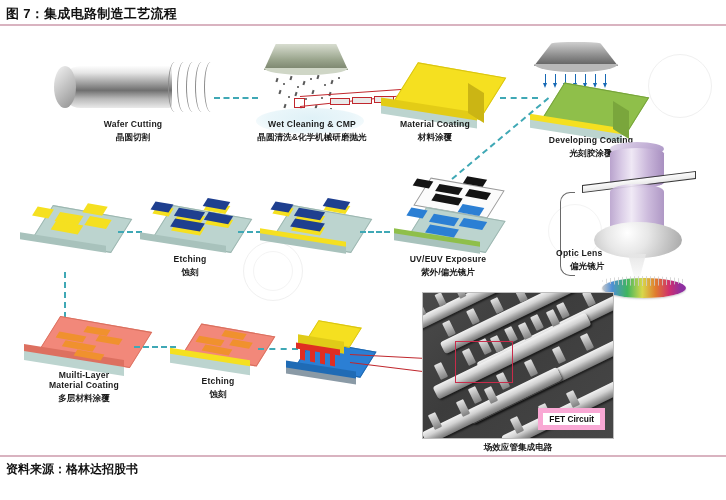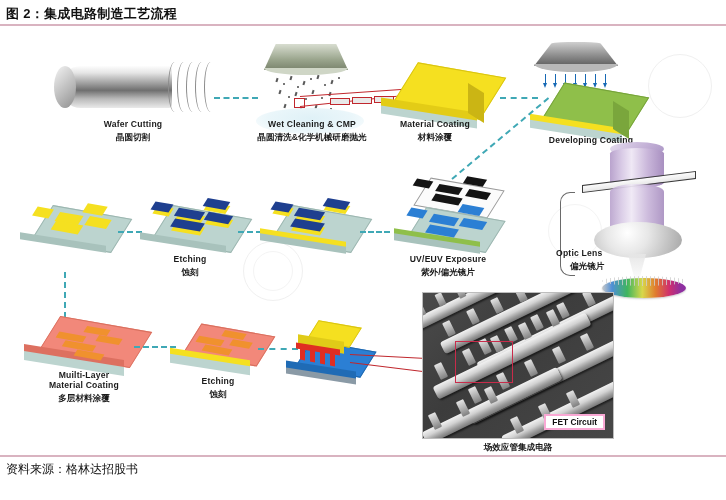--- a/index.html
+++ b/index.html
@@ -13,21 +13,21 @@
   .fig-title{
     position:absolute;left:6px;top:5px;
     font-size:13px;font-weight:bold;letter-spacing:.3px;color:#111;
     white-space:nowrap;
   }
   .rule{position:absolute;left:0;width:726px;height:2px;background:#d9b3c0;}
   .rule.top{top:24px;}
   .rule.bottom{top:455px;}
   .src{
     position:absolute;left:6px;top:461px;
-    font-size:12px;font-weight:normal;color:#111;white-space:nowrap;
+    font-size:12px;font-weight:bold;color:#111;white-space:nowrap;
   }
 
   
   .canvas{position:absolute;left:0;top:26px;width:726px;height:428px;background:#fff;}
 
   
   .wm{position:absolute;border-radius:50%;border:1.5px solid #f0f0f0;}
   .wm.i{border-color:#f4f4f4;}
 
   
@@ -71,21 +71,21 @@
     box-shadow:0 0 0 1px #bdbdbd;
   }
   .sembg{position:absolute;inset:0;background:
      linear-gradient(135deg,#4b4b4b 0%,#3c3c3c 40%,#474747 100%);}
   .fin{position:absolute;border-radius:3px;
     background:linear-gradient(180deg,#f2f2f2 0%,#d2d2d2 40%,#9a9a9a 75%,#787878 100%);
     box-shadow:1px 2px 2px rgba(0,0,0,.55);}
   .finleg{position:absolute;border-radius:1px;
     background:linear-gradient(180deg,#e4e4e4,#a9a9a9 60%,#808080);}
   .semlabel{
-    position:absolute;background:#fff;border:2px solid #f9a8d4;
+    position:absolute;background:#fff;border:5px solid #f9a8d4;
     font-size:8.4px;font-weight:bold;color:#111;padding:1px 6px;white-space:nowrap;
   }
   .hlbox{position:absolute;border:1.3px solid #c82b4a;}
 
   
   .cyl{position:absolute;border-radius:50%/14%;
     background:linear-gradient(90deg,#b9a3cd 0%,#d9cbe6 22%,#efe8f5 40%,#c9b6da 70%,#a88fc0 100%);}
   .cyltop{position:absolute;border-radius:50%;
     background:linear-gradient(135deg,#e4dcee,#c3b0d6 60%,#a994c4);}
   .maskplate{position:absolute;background:linear-gradient(180deg,#fbfbfb,#e8e8e8);
@@ -94,21 +94,21 @@
     background:radial-gradient(circle at 38% 30%,#ffffff 0%,#e7e7e7 35%,#c2c2c2 70%,#a3a3a3 100%);}
   .beam{position:absolute;background:linear-gradient(180deg,rgba(230,230,230,.95),rgba(245,245,245,.25));}
   .rainbow{position:absolute;border-radius:50%;
     background:linear-gradient(90deg,#c9c9c9 0%,#4f8fd6 12%,#3fb55f 30%,#d8d84a 48%,#e07b2e 64%,#cf2f6e 80%,#8e2fa0 94%);
     box-shadow:0 1px 2px rgba(0,0,0,.2);}
   .brace{position:absolute;border:1.4px solid #6a6a6a;border-right:none;border-radius:10px 0 0 10px;}
 </style>
 </head>
 <body>
 
-<div class="fig-title">图 2：集成电路制造工艺流程</div>
+<div class="fig-title">图 7：集成电路制造工艺流程</div>
 <div class="rule top"></div>
 
 <div class="canvas">
 
   <div class="wm" style="left:243px;top:215px;width:58px;height:58px;"></div>
   <div class="wm i" style="left:253px;top:225px;width:38px;height:38px;"></div>
   <div class="wm" style="left:648px;top:28px;width:62px;height:62px;"></div>
   <div class="wm i" style="left:548px;top:178px;width:52px;height:52px;"></div>
 
   <div>
@@ -209,20 +209,21 @@
     <div class="blueline" style="left:605px;top:48px;"></div>
       <div class="bluearrow" style="left:603px;top:57px;"></div>
     <div style="position:absolute;left:548px;top:64px;width:92px;height:36px;background:#8fbf4a;
                 transform:skewX(-32deg) skewY(9deg);border:1px solid #76a33a;"></div>
     <div style="position:absolute;left:530px;top:95px;width:92px;height:7px;background:#f5e020;transform:skewY(9deg);"></div>
     <div style="position:absolute;left:530px;top:101px;width:92px;height:8px;background:#bcd4cf;transform:skewY(9deg);"></div>
     <div style="position:absolute;left:613px;top:80px;width:16px;height:28px;background:#7aa63c;transform:skewY(32deg);"></div>
   </div>
   <div class="cap" style="left:516px;top:109px;width:150px;">
     <div class="en">Developing Coating</div>
+    <div class="cn">光刻胶涂覆</div>
   </div>
 
   <div class="dash" style="left:452px;top:152px;width:126px;transform:rotate(-40deg);transform-origin:left center;"></div>
 
   <div>
     <div class="cyltop" style="left:610px;top:116px;width:54px;height:14px;"></div>
     <div class="cyl" style="left:610px;top:122px;width:54px;height:40px;"></div>
     <div class="maskplate" style="left:582px;top:152px;width:112px;height:6px;transform:skewY(-7deg);"></div>
     <div class="cyl" style="left:610px;top:158px;width:54px;height:56px;opacity:.92;"></div>
     <div class="lensball" style="left:594px;top:196px;width:88px;height:36px;"></div>

